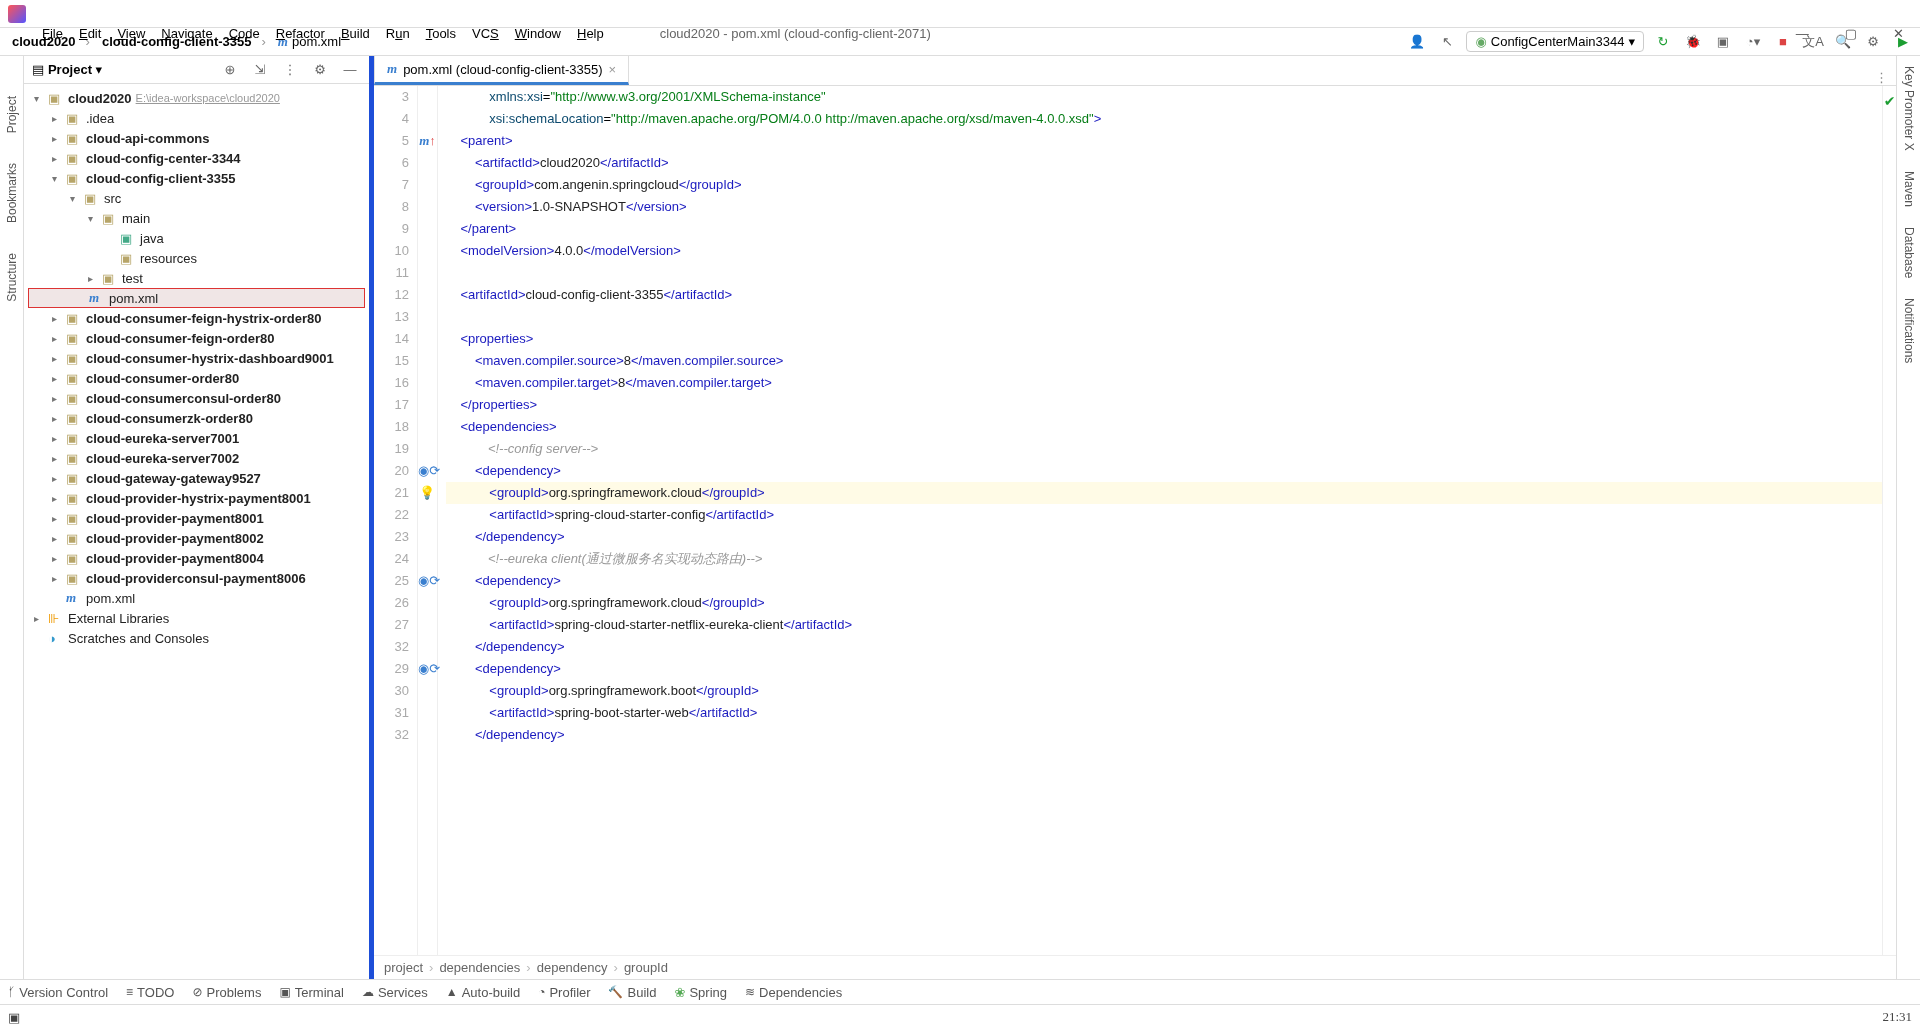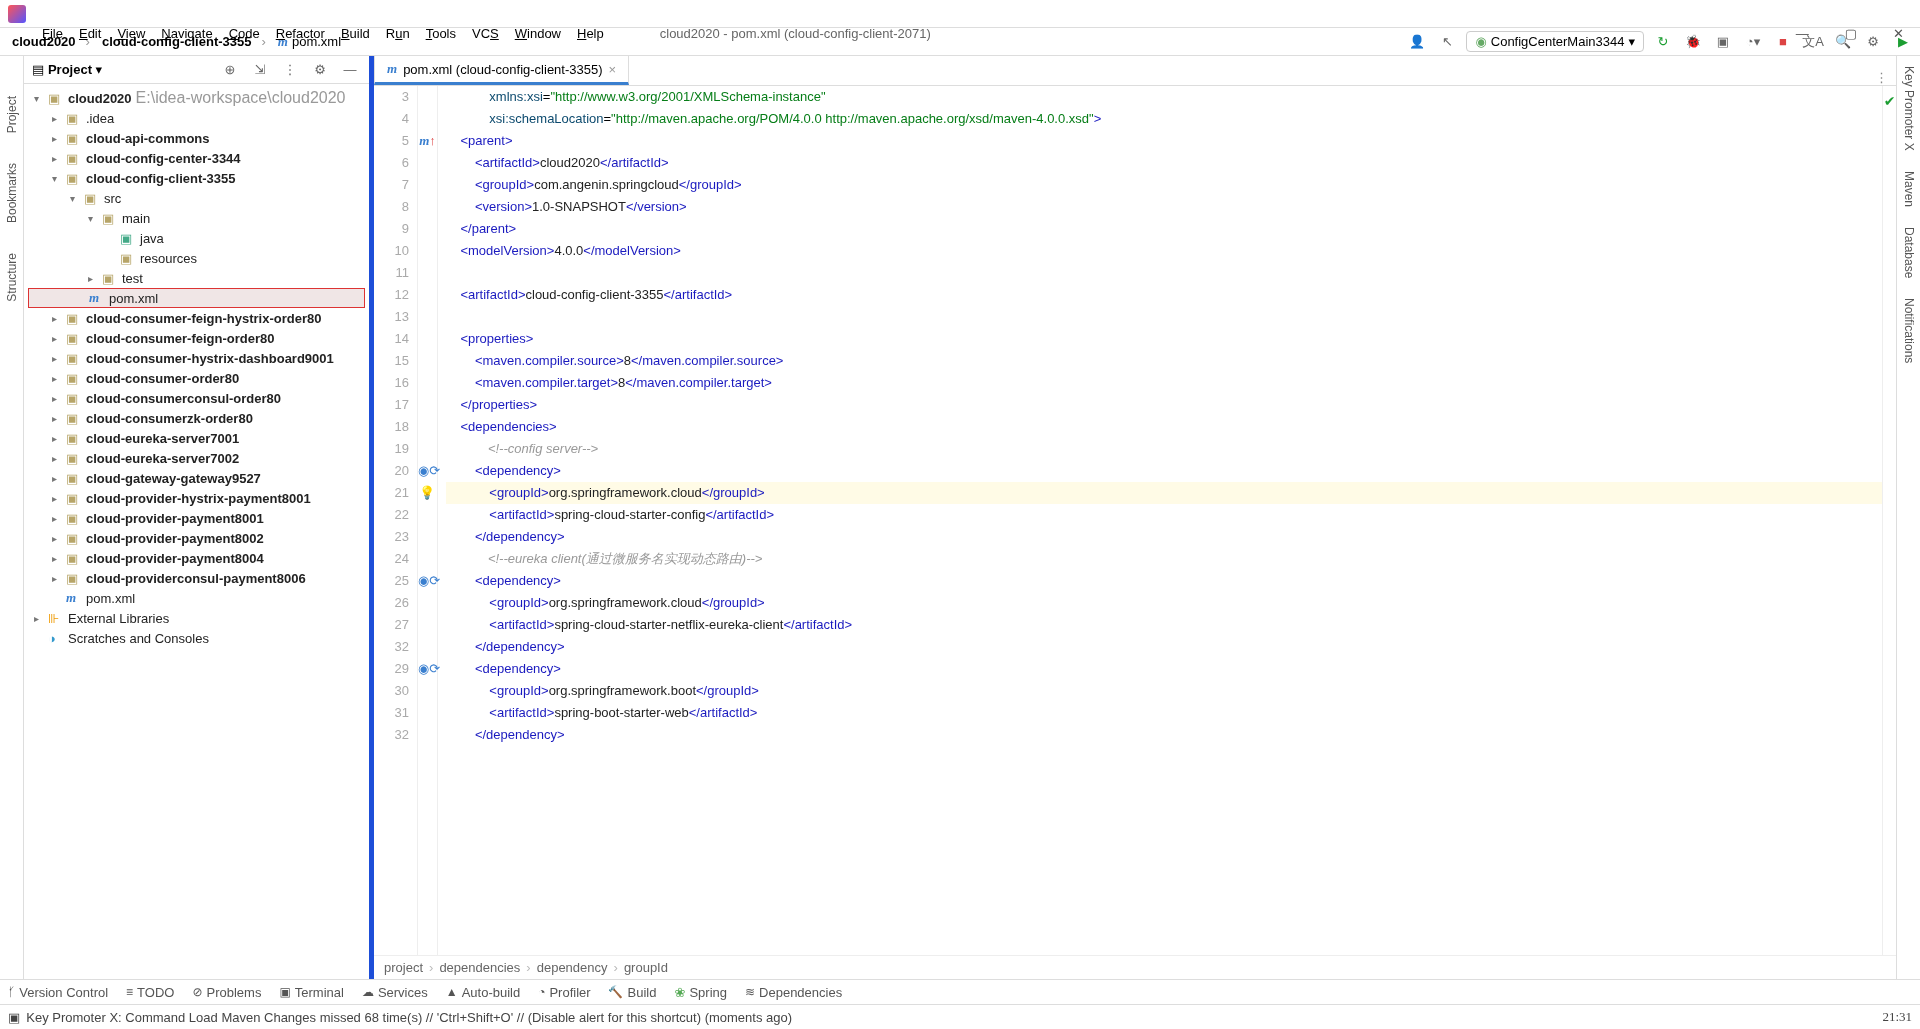--- a/index.html
+++ b/index.html
@@ -24,21 +24,21 @@
 .rightgut span { writing-mode: vertical-rl; font-size: 12px; color: #555; cursor: pointer; }
 .projpanel { width: 350px; border-right: 5px solid #1d4ed8; display: flex; flex-direction: column; }
 .projhdr { height: 28px; display: flex; align-items: center; padding: 0 8px; border-bottom: 1px solid #ddd; }
 .projhdr .dots { margin-left: auto; display: flex; gap: 8px; color: #888; }
 .tree { flex: 1; overflow: auto; padding: 4px 0; }
 .trow { height: 20px; display: flex; align-items: center; padding-left: 8px; cursor: pointer; white-space: nowrap; }
 .trow.sel { background: #f0e6e6; border: 1px solid #dd3333; margin: 0 4px; }
 .trow .arr { width: 14px; color: #777; font-size: 10px; }
 .trow .ico { width: 16px; margin-right: 4px; }
 .trow .lbl { color: #222; }
-.trow .path { color: #999; font-size: 16px; margin-left: 4px; }
+.trow .path { color: #999; font-size: 11px; margin-left: 4px; text-decoration: underline; }
 .editor { flex: 1; display: flex; flex-direction: column; min-width: 0; }
 .tabbar { height: 30px; display: flex; align-items: flex-end; border-bottom: 1px solid #ddd; }
 .tab { padding: 5px 12px; border: 1px solid #ddd; border-bottom: 3px solid #3a7fcf; background: #fff; display: flex; align-items: center; gap: 6px; }
 .tab .close { color: #999; cursor: pointer; }
 .codepane { flex: 1; display: flex; overflow: hidden; font-family: "JetBrains Mono","Consolas",monospace; font-size: 13px; line-height: 22px; }
 .gutter { width: 44px; border-right: 1px solid #eee; text-align: right; color: #aaa; padding: 0 8px 0 0; }
 .gmark { width: 20px; border-right: 1px solid #eee; }
 .code { flex: 1; overflow: auto; white-space: pre; padding-left: 8px; }
 .code .line { height: 22px; }
 .tag { color: #1a1abf; }
@@ -386,15 +386,14 @@
   <span class="tw">🔨 <span>Build</span></span>
   <span class="tw">
       <span style="color:#5a5">❀</span> 
       <span>Spring</span>
     </span>
   <span class="tw">≋ <span>Dependencies</span></span>
 </div>
 
 <div class="status">
   <span>▣</span>
-  <span style="margin-left:6px">Key Promoter X: Command Load Maven Changes missed 68 time(s) // 'Ctrl+Shift+O' // (Disable alert for this shortcut) (moments ago)</span>
   <span class="r">21:31</span>
 </div>
 
 </body></html>

